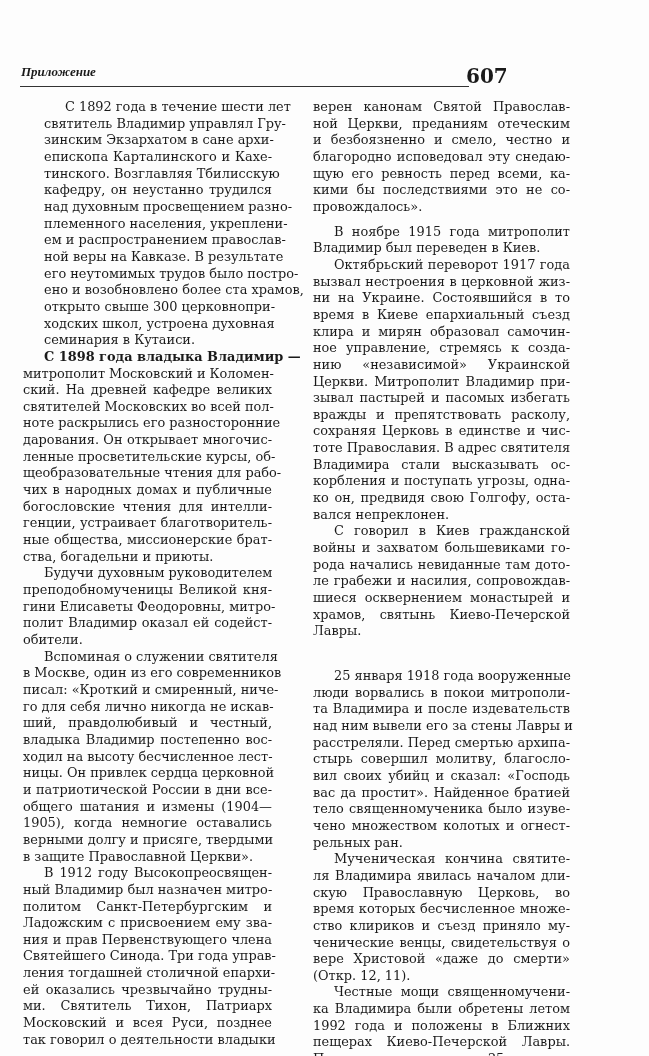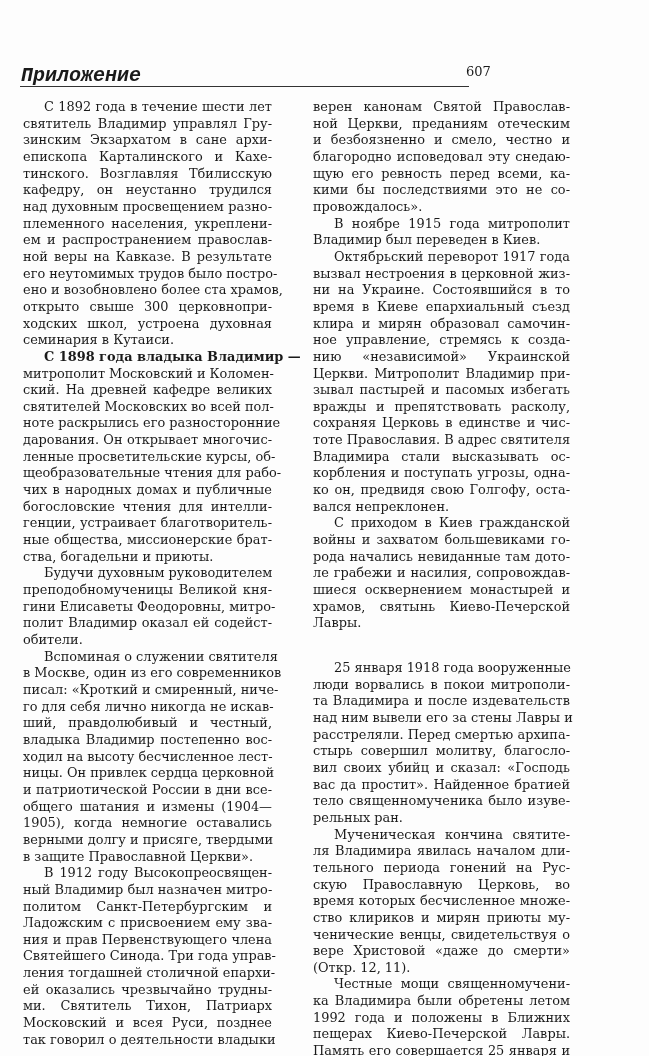--- a/index.html
+++ b/index.html
@@ -1,40 +1,40 @@
 <!DOCTYPE html>
 <html><head>
 <meta charset="utf-8">
 <style>
   html, body { margin: 0; padding: 0; background: #fdfdfd; }
   body { width: 649px; height: 1056px; position: relative; overflow: hidden; font-family: "DejaVu Serif", serif; color: #1a1a1a; }
   .header { position: absolute; left: 21px; top: 58px; width: 448px; height: 30px; }
-  .running-title { position: absolute; left: 0; top: 6px; font-family: Liberation Mono, monospace; font-style: italic; font-weight: bold; font-size: 20px; letter-spacing: 0px; }
-  .page-number { position: absolute; left: 440px; top: 0; font-family: "DejaVu Serif", serif; font-weight: normal; font-size: 13px; }
+  .running-title { position: absolute; left: 0; top: 6px; font-family: Liberation Serif, serif; font-style: italic; font-weight: bold; font-size: 13px; letter-spacing: 0px; }
+  .page-number { position: absolute; left: 440px; top: 0; font-family: "DejaVu Serif", serif; font-weight: bold; font-size: 20px; }
   .header-rule { position: absolute; left: 20px; top: 86px; width: 449px; height: 1px; background: #333; }
   .page-number { left: 445px; top: 6px; }
   .col { position: absolute; top: 99px; font-size: 12.9px; line-height: 16.65px; text-align: justify; hyphens: manual; }
   .col-left { left: 23px; width: 249px; }
   .col-right { left: 313px; width: 257px; }
   .col p { margin: 0; text-indent: 21px; }
   .col p.cont { text-indent: 0; }
   .line { display: block; text-align: justify; text-align-last: justify; white-space: nowrap; overflow: visible; }
   .line.last { text-align-last: left; }
 </style>
 </head>
 <body>
 
 <div class="header">
   <span class="running-title">Приложение</span>
   <span class="page-number">607</span>
 </div>
 <div class="header-rule"></div>
 
 <div class="col col-left" id="col-left">
-    <p style="text-indent: 0px;">
+    <p style="text-indent: 0px; margin-left: 21px;">
       <span class="line" style="padding-left: 21px;">С 1892 года в течение шести лет</span>
       <span class="line">святитель Владимир управлял Гру-</span>
       <span class="line">зинским Экзархатом в сане архи-</span>
       <span class="line">епископа Карталинского и Кахе-</span>
       <span class="line">тинского. Возглавляя Тбилисскую</span>
       <span class="line">кафедру, он неустанно трудился</span>
       <span class="line">над духовным просвещением разно-</span>
       <span class="line">племенного населения, укреплени-</span>
       <span class="line">ем и распространением православ-</span>
       <span class="line">ной веры на Кавказе. В результате</span>
@@ -99,21 +99,21 @@
     <p class="cont" style="text-indent: 0px;">
       <span class="line">верен канонам Святой Православ-</span>
       <span class="line">ной Церкви, преданиям отеческим</span>
       <span class="line">и безбоязненно и смело, честно и</span>
       <span class="line">благородно исповедовал эту снедаю-</span>
       <span class="line">щую его ревность перед всеми, ка-</span>
       <span class="line">кими бы последствиями это не со-</span>
       <span class="line last">провождалось».</span>
     </p>
     <p style="text-indent: 0px;">
-      <span class="line" style="padding-left: 21px;">В ноябре 1915 года митрополит</span>
+      <span class="line" style="padding-left: 21px; margin-top: 8px;">В ноябре 1915 года митрополит</span>
       <span class="line last">Владимир был переведен в Киев.</span>
     </p>
     <p style="text-indent: 0px;">
       <span class="line" style="padding-left: 21px;">Октябрьский переворот 1917 года</span>
       <span class="line">вызвал нестроения в церковной жиз-</span>
       <span class="line">ни на Украине. Состоявшийся в то</span>
       <span class="line">время в Киеве епархиальный съезд</span>
       <span class="line">клира и мирян образовал самочин-</span>
       <span class="line">ное управление, стремясь к созда-</span>
       <span class="line">нию «независимой» Украинской</span>
@@ -121,47 +121,47 @@
       <span class="line">зывал пастырей и пасомых избегать</span>
       <span class="line">вражды и препятствовать расколу,</span>
       <span class="line">сохраняя Церковь в единстве и чис-</span>
       <span class="line">тоте Православия. В адрес святителя</span>
       <span class="line">Владимира стали высказывать ос-</span>
       <span class="line">корбления и поступать угрозы, одна-</span>
       <span class="line">ко он, предвидя свою Голгофу, оста-</span>
       <span class="line last">вался непреклонен.</span>
     </p>
     <p style="text-indent: 0px;">
-      <span class="line" style="padding-left: 21px;">С приходом в Киев гражданской</span>
+      <span class="line" style="padding-left: 21px;">С говорил в Киев гражданской</span>
       <span class="line">войны и захватом большевиками го-</span>
       <span class="line">рода начались невиданные там дото-</span>
       <span class="line">ле грабежи и насилия, сопровождав-</span>
       <span class="line">шиеся осквернением монастырей и</span>
       <span class="line">храмов, святынь Киево-Печерской</span>
       <span class="line last">Лавры.</span>
     </p>
     <p style="text-indent: 0px; margin-top: 28px;">
       <span class="line" style="padding-left: 21px;">25 января 1918 года вооруженные</span>
       <span class="line">люди ворвались в покои митрополи-</span>
       <span class="line">та Владимира и после издевательств</span>
       <span class="line">над ним вывели его за стены Лавры и</span>
       <span class="line">расстреляли. Перед смертью архипа-</span>
       <span class="line">стырь совершил молитву, благосло-</span>
       <span class="line">вил своих убийц и сказал: «Господь</span>
       <span class="line">вас да простит». Найденное братией</span>
       <span class="line">тело священномученика было изуве-</span>
+      <span class="line">чено множеством колотых и огнест-</span>
       <span class="line last">рельных ран.</span>
     </p>
     <p style="text-indent: 0px;">
       <span class="line" style="padding-left: 21px;">Мученическая кончина святите-</span>
       <span class="line">ля Владимира явилась началом дли-</span>
-      <span class="line">тельного периода гонений на Рус-</span>
       <span class="line">скую Православную Церковь, во</span>
       <span class="line">время которых бесчисленное множе-</span>
-      <span class="line">ство клириков и мирян приюты му-</span>
+      <span class="line">ство клириков и съезд приняло му-</span>
       <span class="line">ченические венцы, свидетельствуя о</span>
       <span class="line">вере Христовой «даже до смерти»</span>
       <span class="line last">(Откр. 12, 11).</span>
     </p>
     <p style="text-indent: 0px;">
       <span class="line" style="padding-left: 21px;">Честные мощи священномучени-</span>
       <span class="line">ка Владимира были обретены летом</span>
       <span class="line">1992 года и положены в Ближних</span>
       <span class="line">пещерах Киево-Печерской Лавры.</span>
       <span class="line">Память его совершается 25 января и</span>

